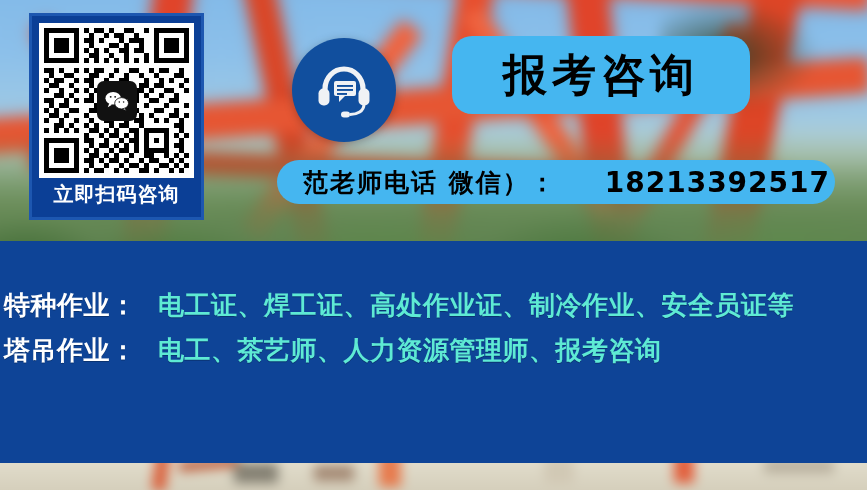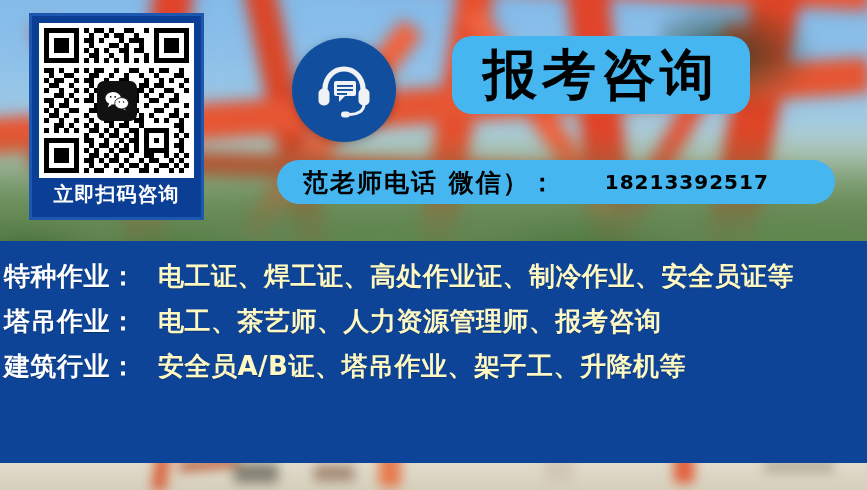--- a/index.html
+++ b/index.html
@@ -84,38 +84,38 @@
     box-shadow:0 2px 10px rgba(0,0,0,.25);
   }
 
   
   .pill-title{
     position:absolute;left:452px;top:36px;width:298px;height:78px;
     background:#45b6f0;border-radius:20px;
     display:flex;align-items:center;justify-content:center;
   }
   .pill-title span{
-    color:#000;font-weight:bold;font-size:54px;letter-spacing:5px;
+    color:#000;font-weight:bold;font-size:44px;letter-spacing:5px;
     font-family:"DejaVu Sans","Liberation Sans",sans-serif;
     line-height:1;
   }
 
   
   .pill-phone{
     position:absolute;left:277px;top:160px;width:558px;height:44px;
     background:#45b6f0;border-radius:22px;
     display:flex;align-items:center;
     padding:0 26px;box-sizing:border-box;text-align:right;
   }
   .pill-phone .label{
     color:#000;font-weight:bold;font-size:25px;letter-spacing:2px;
     font-family:"DejaVu Sans","Liberation Sans",sans-serif;white-space:nowrap;
   }
   .pill-phone .number{
-    color:#000;font-weight:bold;font-size:20px;letter-spacing:1px;
+    color:#000;font-weight:bold;font-size:28px;letter-spacing:1px;
     margin-left:48px;white-space:nowrap;
     font-family:"DejaVu Sans","Liberation Sans",sans-serif;
   }
 
   
   .list-panel{
     position:absolute;left:0;top:241px;width:867px;height:222px;
     background:#0e4497;
     padding:18px 0 0 0;box-sizing:border-box;
   }
@@ -123,24 +123,25 @@
     display:flex;align-items:baseline;
     height:45px;padding-left:4px;gap:8px;
   }
   .row-label{
     color:#ffffff;font-weight:bold;font-size:26px;letter-spacing:.5px;
     width:146px;flex:0 0 146px;white-space:nowrap;
     font-family:"DejaVu Sans","Liberation Sans",sans-serif;
     text-shadow:0 1px 0 rgba(0,0,0,.25);
   }
   .row-value{
-    color:#fef9c3;font-weight:bold;font-size:26px;letter-spacing:.5px;
+    color:#5eead4;font-weight:bold;font-size:26px;letter-spacing:.5px;
     white-space:nowrap;
     font-family:"DejaVu Sans","Liberation Sans",sans-serif;
     text-shadow:0 1px 0 rgba(0,0,0,.25);
+    margin-top:29px;
   }
 
   
   .bottom-strip{
     position:absolute;left:0;top:463px;width:867px;height:27px;overflow:hidden;
   }
   .bottom-strip .bl{position:absolute;inset:-16px;filter:blur(6px);
     background:linear-gradient(180deg,#e8e4d6 0%,#ddd8c6 40%,#cfc8b4 100%);}
   .bstone{position:absolute;background:#d9532c;opacity:.9;}
   .s1{left:170px;top:4px;width:14px;height:40px;transform:rotate(8deg);}
@@ -465,24 +466,20 @@
       <div class="row-label">特种作业：</div>
       <div class="row-value">电工证、焊工证、高处作业证、制冷作业、安全员证等</div>
     </div>
 
 
     <div class="list-row">
       <div class="row-label">塔吊作业：</div>
       <div class="row-value">电工、茶艺师、人力资源管理师、报考咨询</div>
     </div>
 
-    <div class="list-row">
-      <div class="row-label">建筑行业：</div>
-      <div class="row-value">安全员A/B证、塔吊作业、架子工、升降机等</div>
-    </div>
 
   </div>
 
   <div class="bottom-strip">
     <div class="bl">
       <div class="bstone s1"></div>
       <div class="bstone s2"></div>
       <div class="bstone s3"></div>
       <div class="bstone s4"></div>
       <div class="bstone s5"></div>

